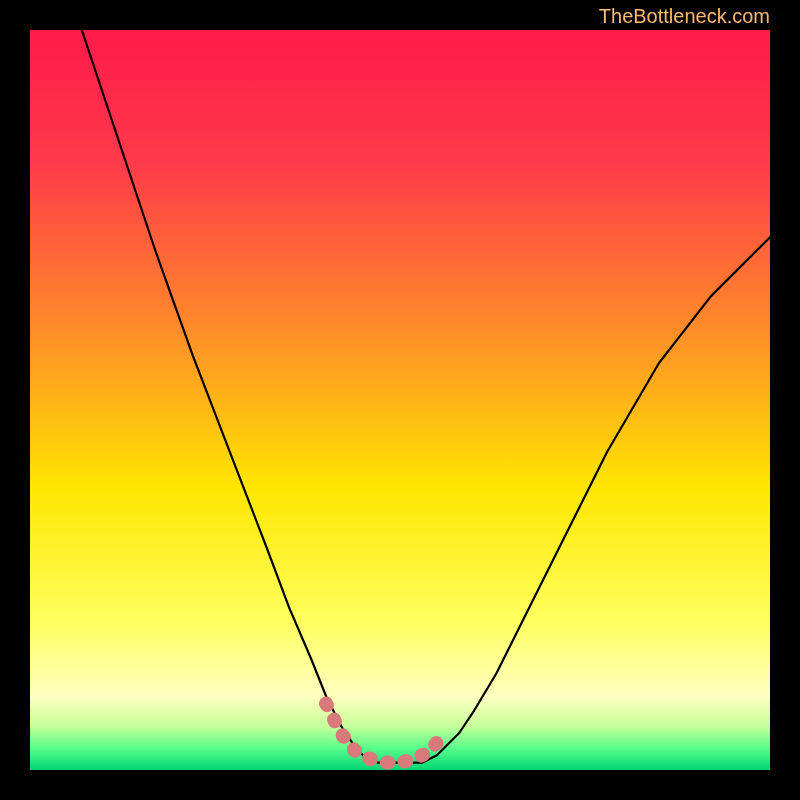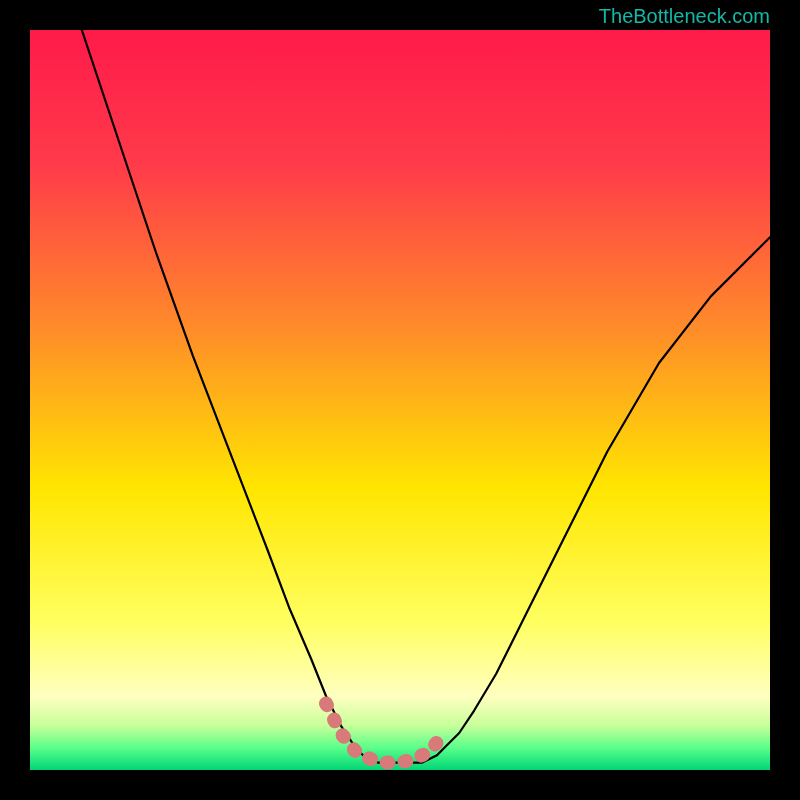--- a/index.html
+++ b/index.html
@@ -21,21 +21,21 @@
     position: absolute;
     left: 30px;
     top: 30px;
     width: 740px;
     height: 740px;
   }
   .attribution {
     position: absolute;
     top: 5px;
     right: 30px;
-    color: #14b8a6;
+    color: #fdba74;
     font-size: 20px;
     font-weight: 500;
   }
   svg {
     display: block;
   }
 </style>
 </head>
 <body>
 

